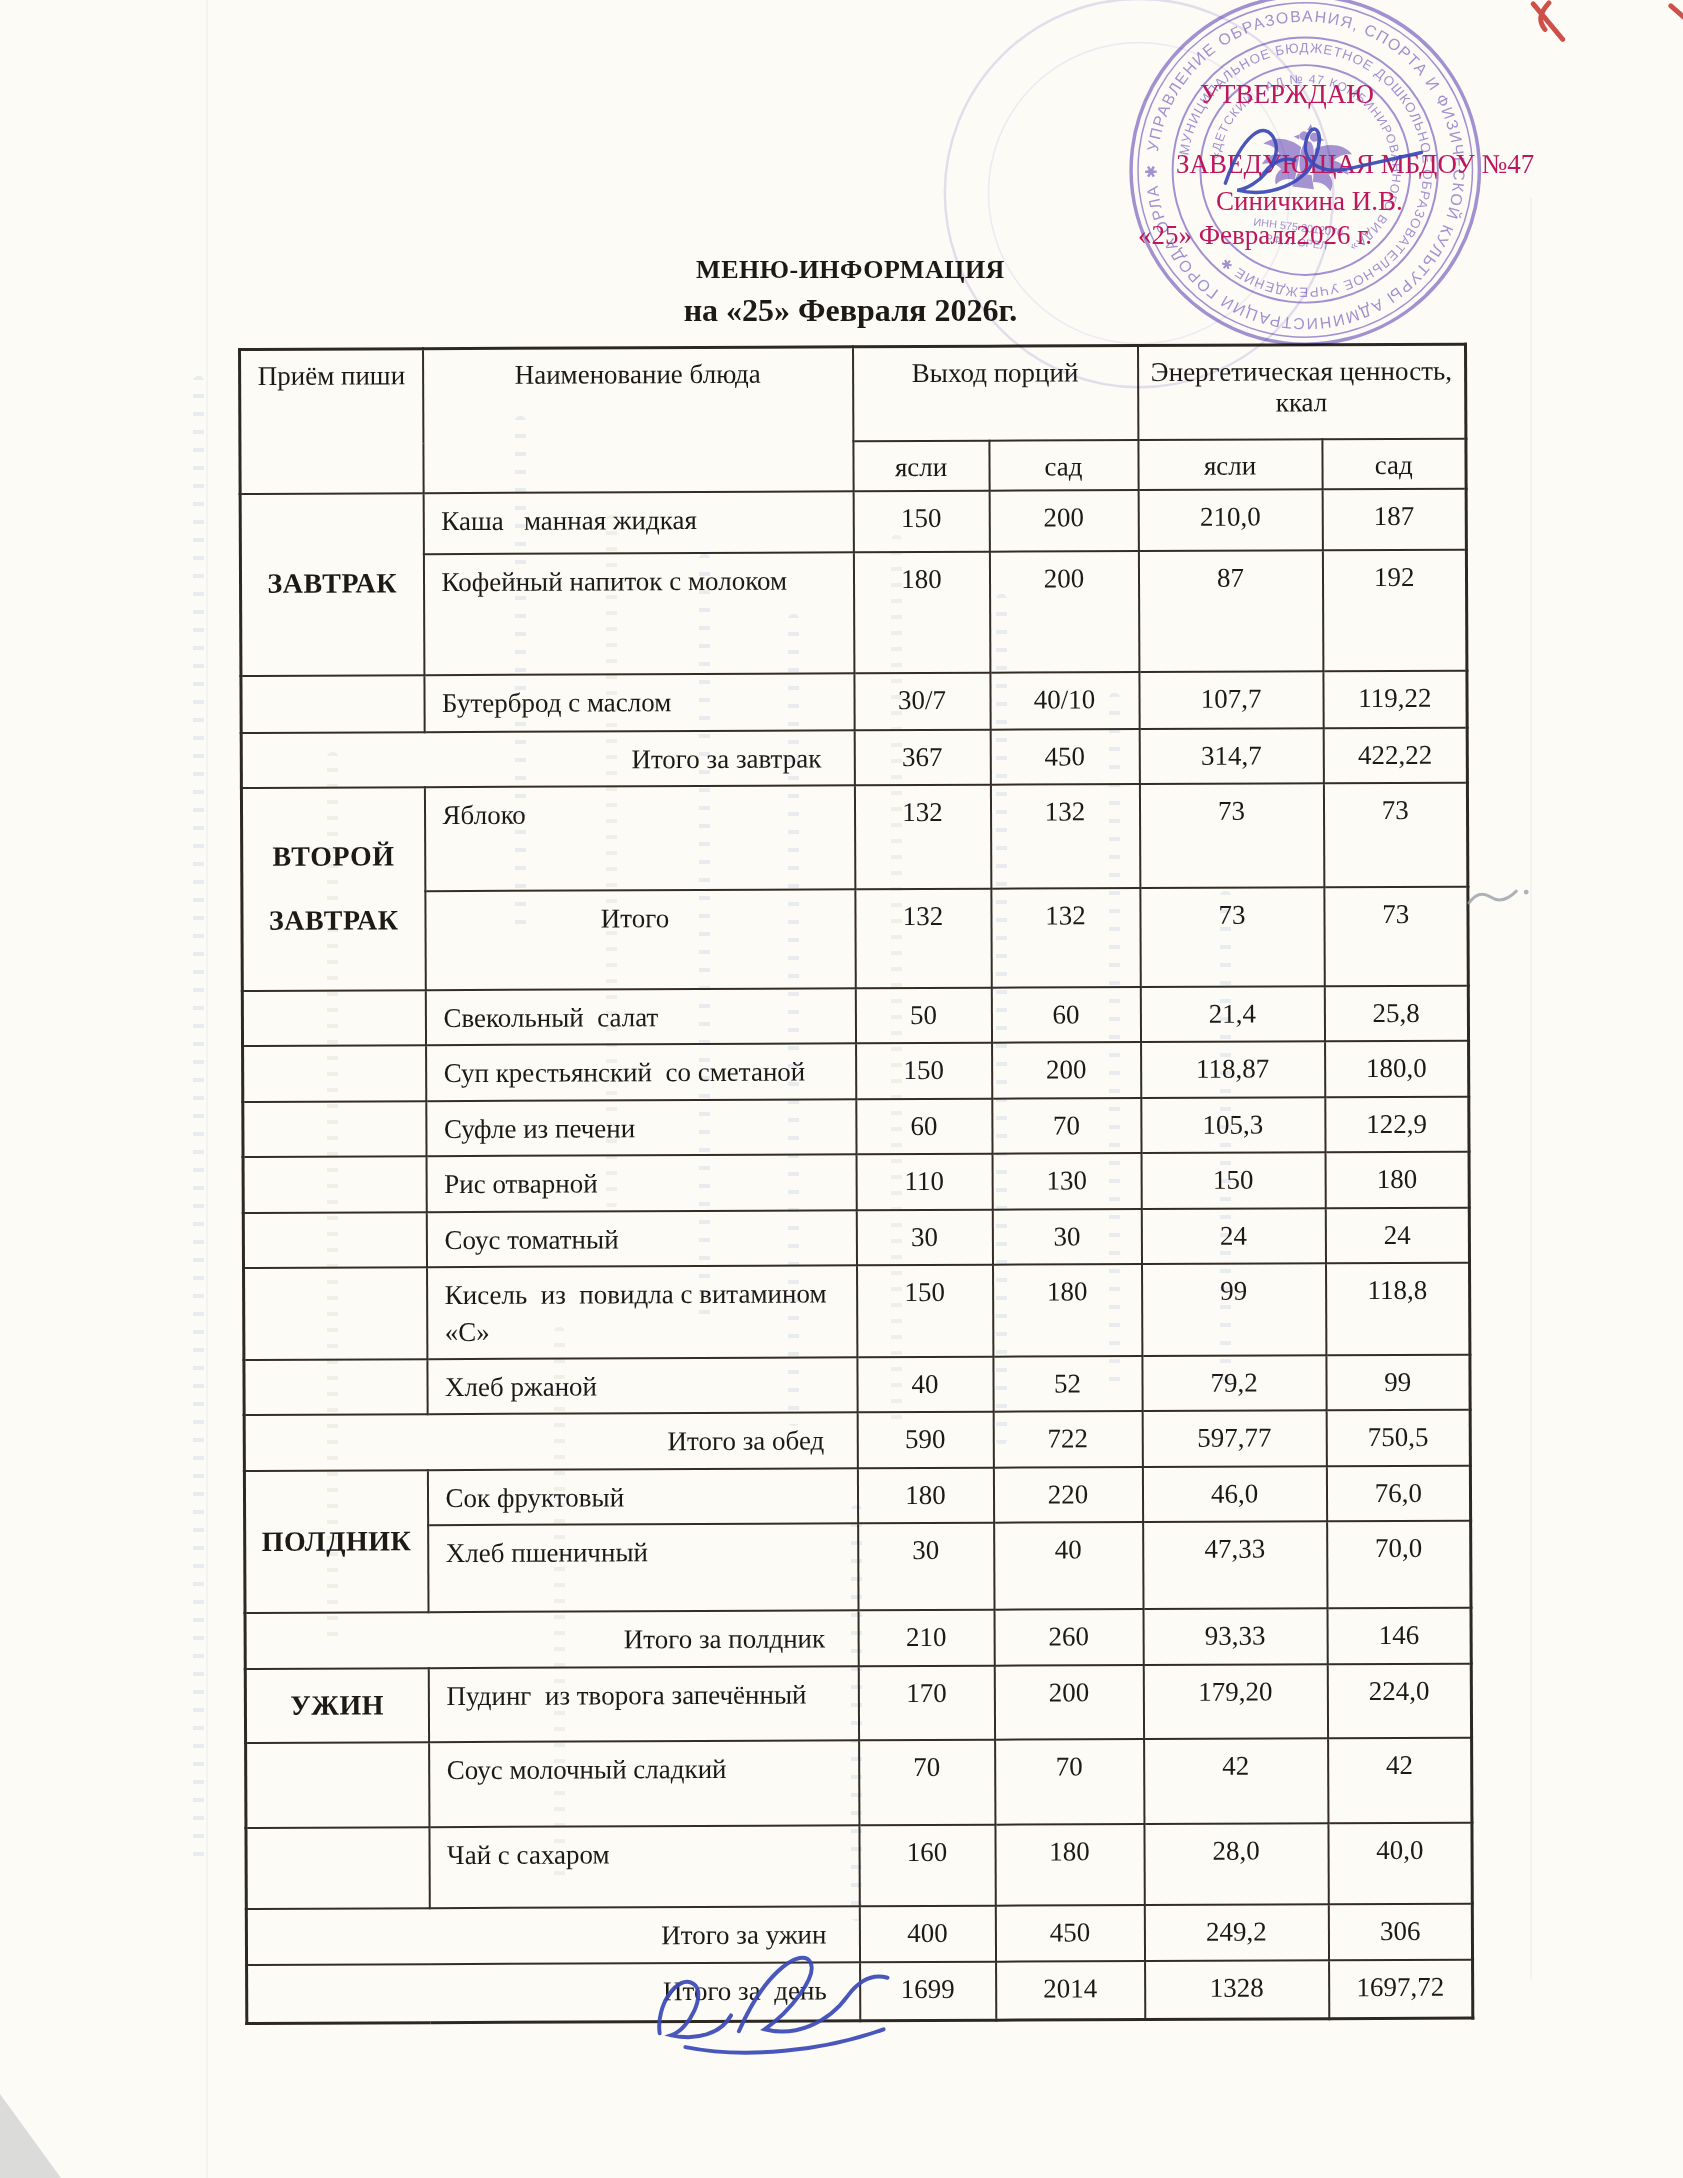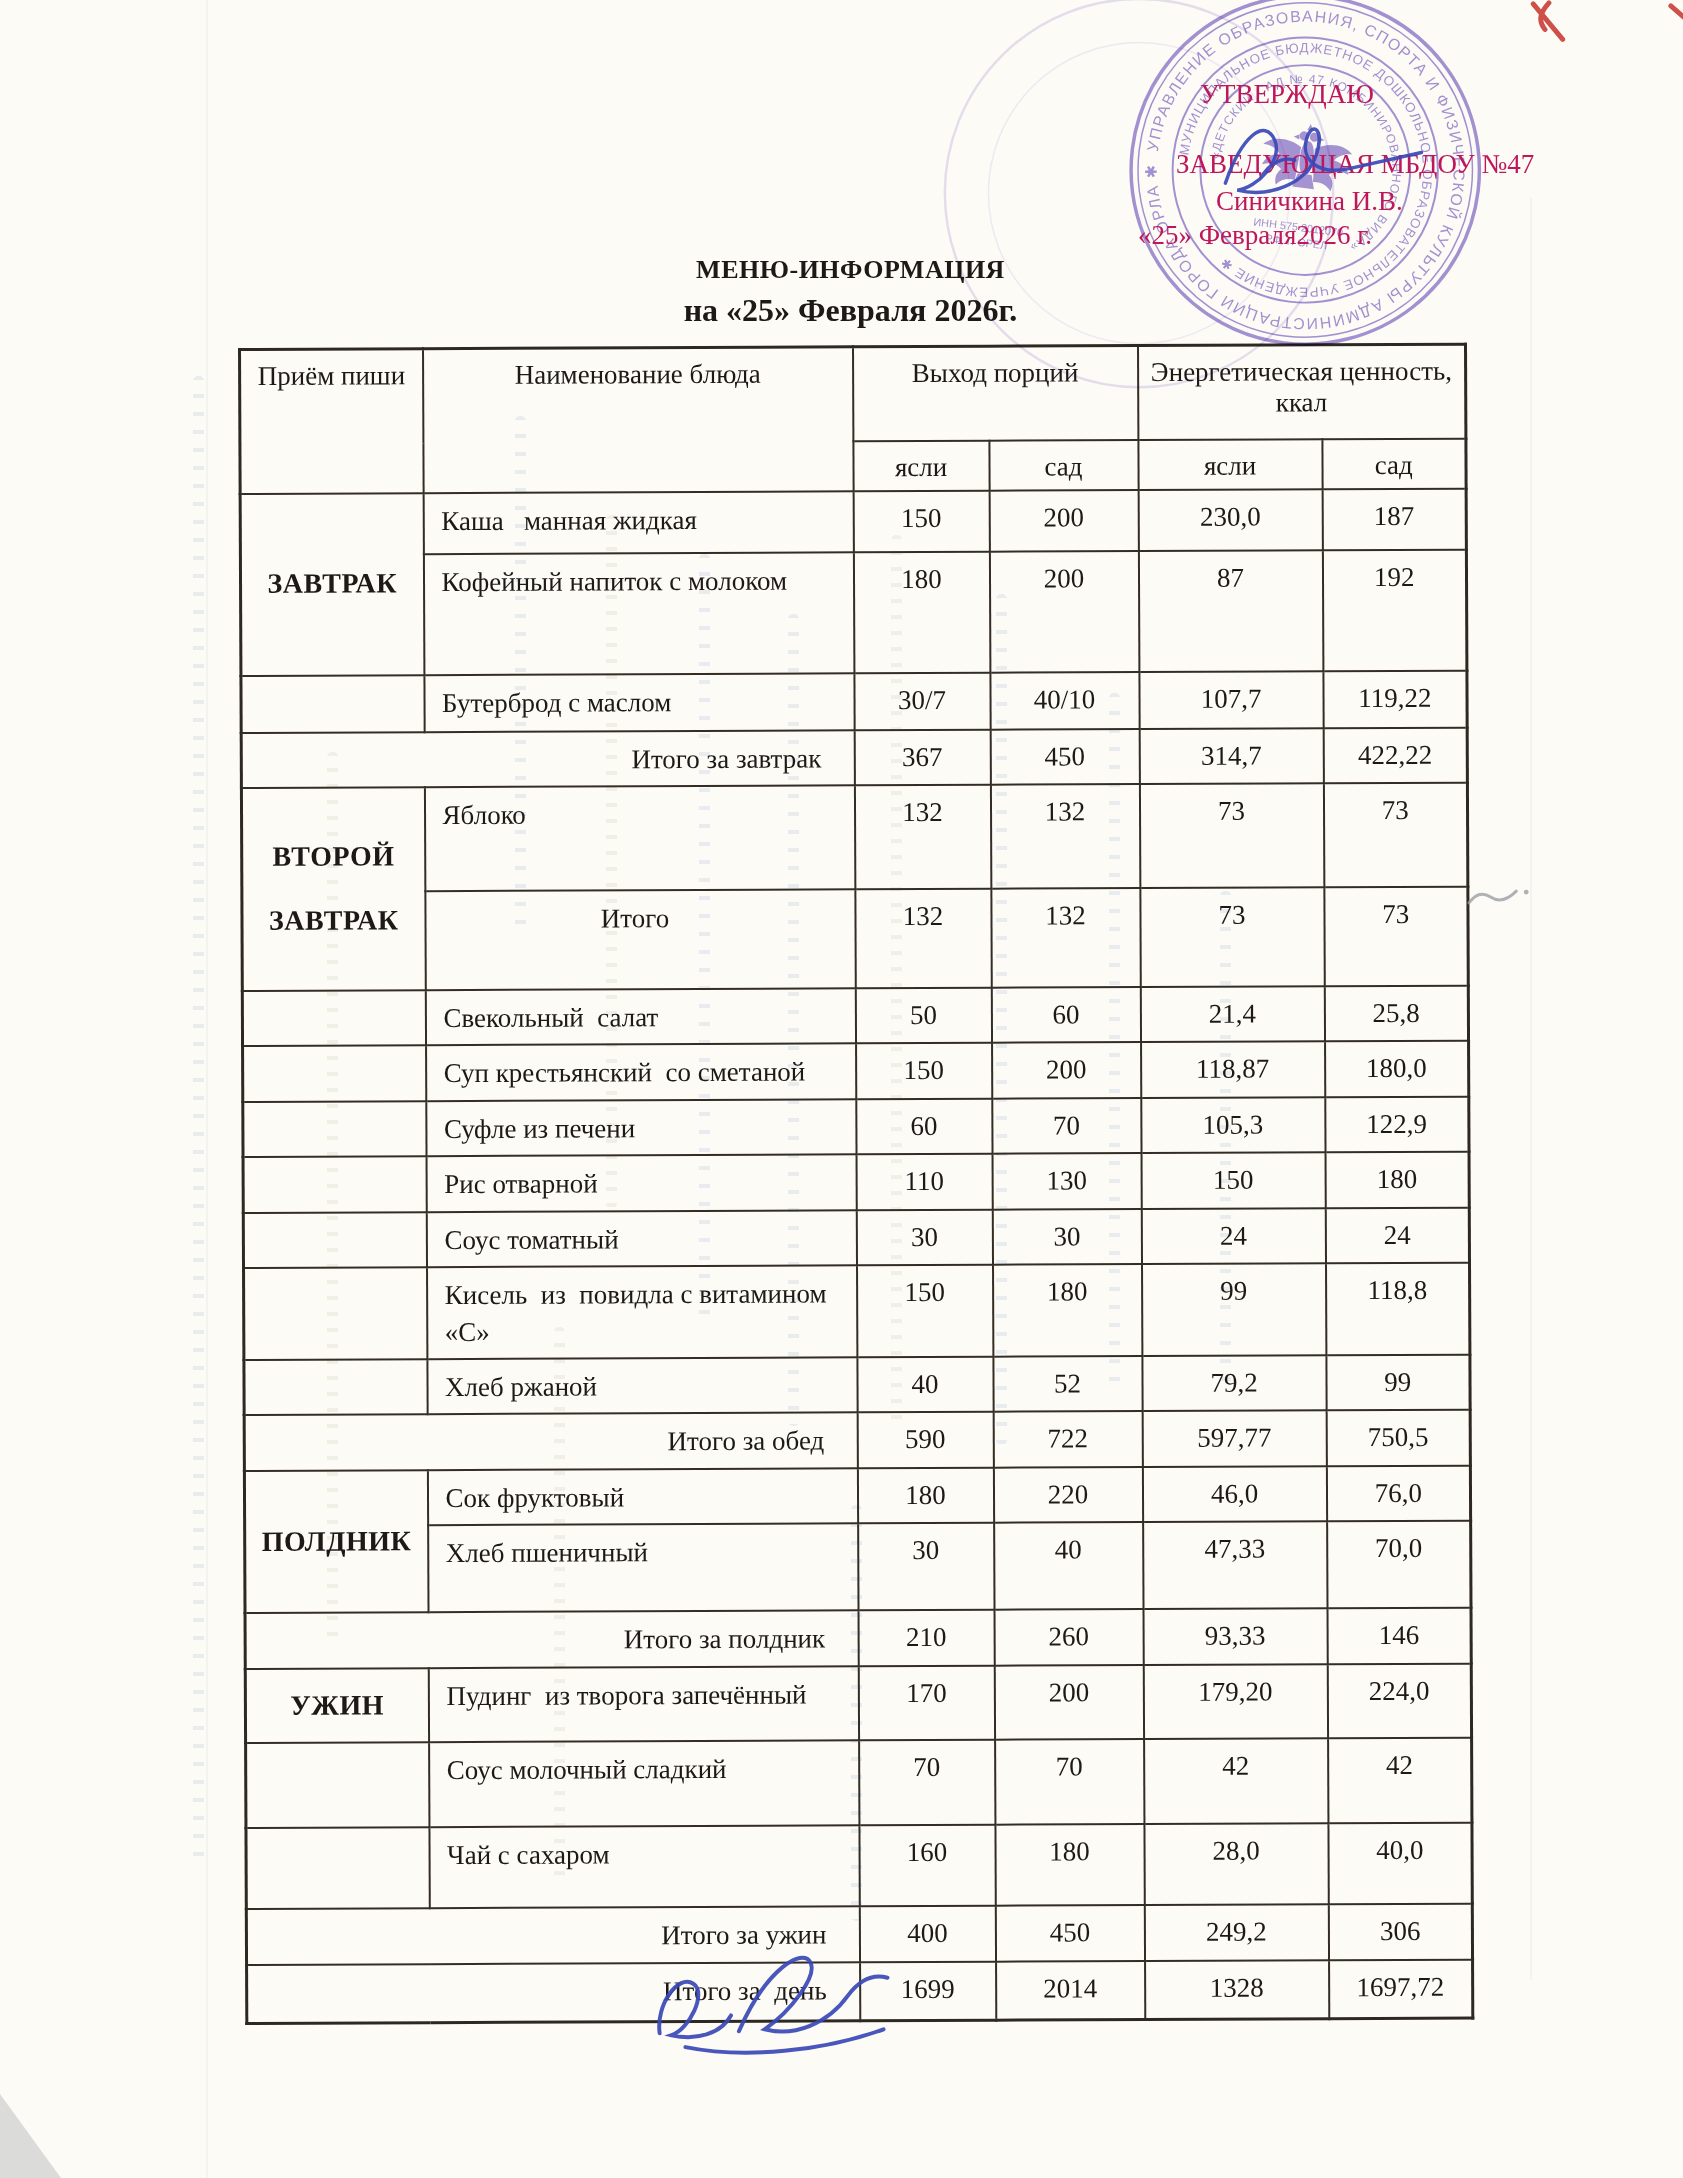--- a/index.html
+++ b/index.html
@@ -172,21 +172,21 @@
           <th>ясли</th>
           <th>сад</th>
         </tr>
       </thead>
       <tbody>
           <tr style="height: 61px;">
             <td class="c-meal" rowspan="2">ЗАВТРАК</td>
             <td class="c-dish">Каша   манная жидкая</td>
             <td class="c-val">150</td>
             <td class="c-val">200</td>
-            <td class="c-val">230,0</td>
+            <td class="c-val">210,0</td>
             <td class="c-val">187</td>
           </tr>
           <tr style="height: 121px;">
             <td class="c-dish">Кофейный напиток с молоком</td>
             <td class="c-val">180</td>
             <td class="c-val">200</td>
             <td class="c-val">87</td>
             <td class="c-val">192</td>
           </tr>
           <tr style="height: 57px;">

